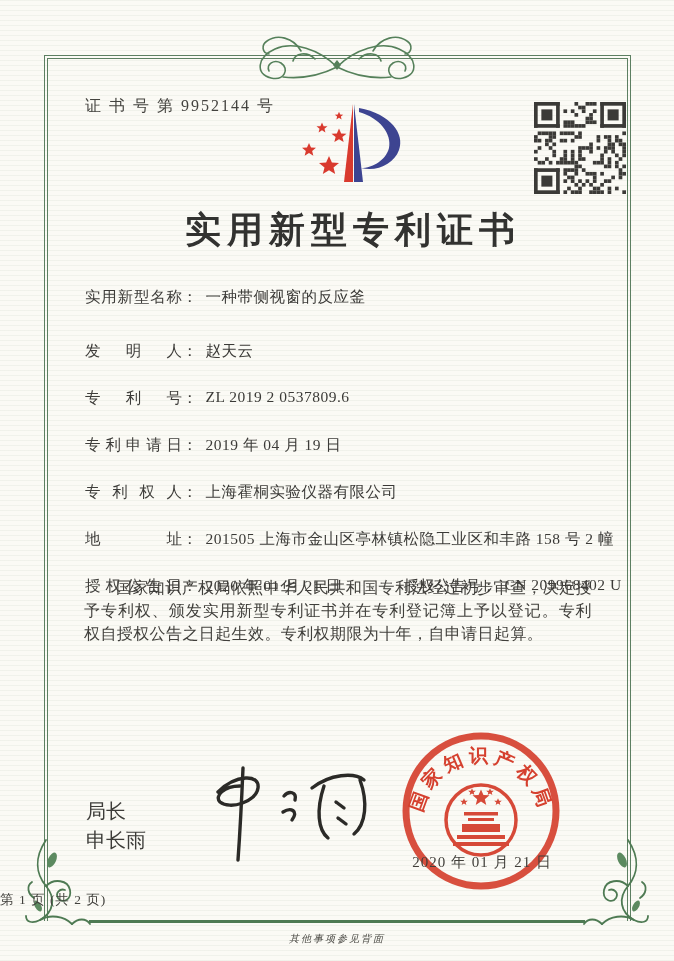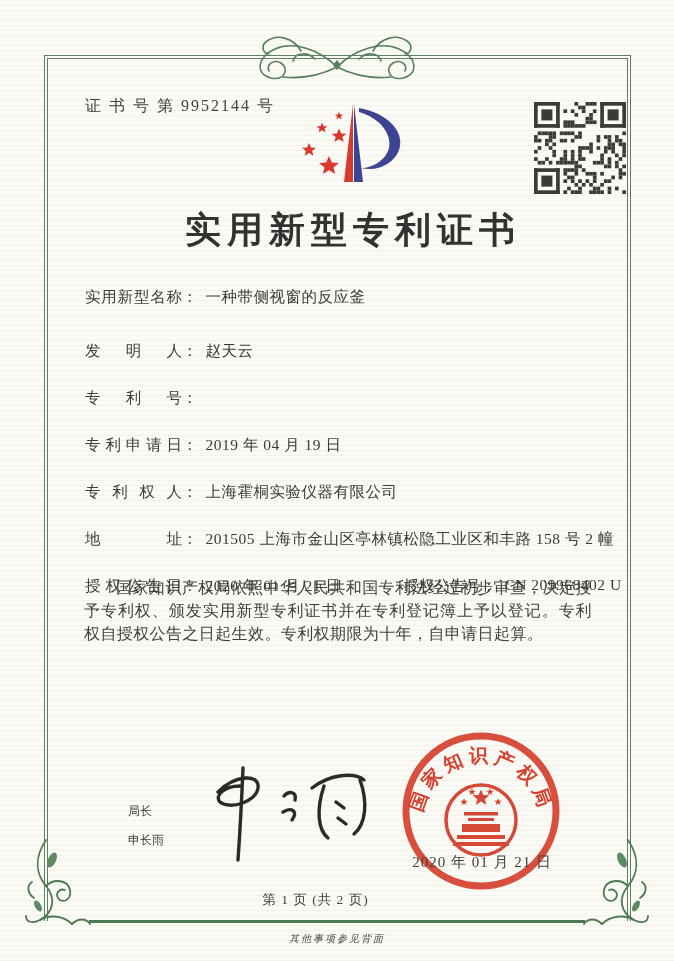--- a/index.html
+++ b/index.html
@@ -59,31 +59,31 @@
   .fvalue{color:#3b3a37;letter-spacing:0.5px;}
   .fpair2{display:flex;margin-left:62px;}
   
   .body-text{
     position:absolute;left:84px;top:576px;width:508px;
     font-size:16px;line-height:23px;text-align:justify;
     color:#403f3b;letter-spacing:0.4px;
   }
   .body-text p{margin:0;text-indent:2em;}
   
-  .signoff{position:absolute;left:86px;top:797px;font-size:12px;line-height:29px;color:#3d3c39;margin-left:42px;}
+  .signoff{position:absolute;left:86px;top:797px;font-size:20px;line-height:29px;color:#3d3c39;}
   .signature{position:absolute;left:188px;top:762px;width:190px;height:105px;}
   .seal{position:absolute;left:398px;top:728px;width:166px;height:166px;}
   .seal-date{
     position:absolute;left:404px;top:853px;width:156px;
     font-size:15px;letter-spacing:1px;color:#413f3a;text-align:center;
     z-index:5;
   }
   
   .page-no{
-    position:absolute;left:0;top:891px;width:631px;text-align:center;
+    position:absolute;left:0;top:891px;width:631px;text-align:left;
     font-size:13.5px;color:#43423e;letter-spacing:1px;
   }
   .back-note{
     position:absolute;left:0;top:932px;width:674px;text-align:center;
     font-size:10px;color:#4b4a45;font-style:italic;letter-spacing:2px;
   }
 </style>
 </head>
 <body>
 
@@ -343,20 +343,21 @@
       <span class="fvalue">一种带侧视窗的反应釜</span>
     </div>
     <div class="frow">
       <span class="flabel">发明人</span>
         <span class="fcolon">：</span>
       <span class="fvalue">赵天云</span>
     </div>
     <div class="frow">
       <span class="flabel">专利号</span>
         <span class="fcolon">：</span>
+      <span class="fvalue">ZL 2019 2 0537809.6</span>
     </div>
     <div class="frow">
       <span class="flabel">专利申请日</span>
         <span class="fcolon">：</span>
       <span class="fvalue">2019 年 04 月 19 日</span>
     </div>
     <div class="frow">
       <span class="flabel">专利权人</span>
         <span class="fcolon">：</span>
       <span class="fvalue">上海霍桐实验仪器有限公司</span>

